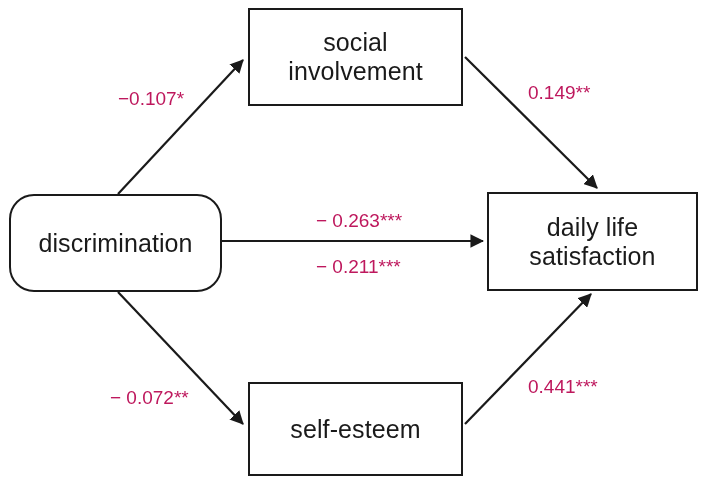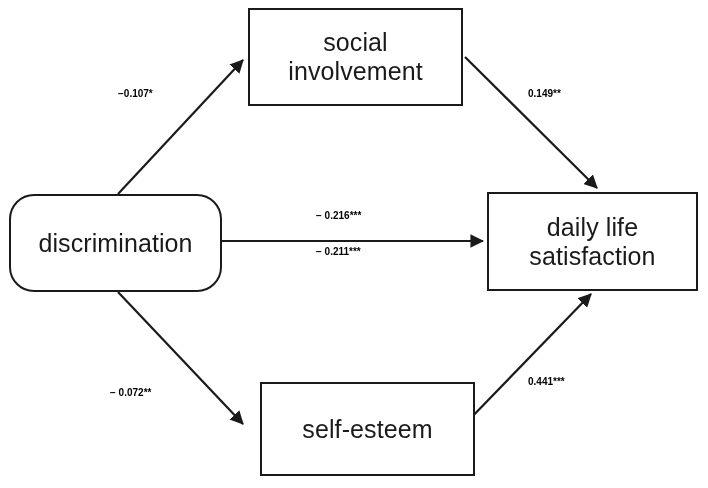--- a/index.html
+++ b/index.html
@@ -41,36 +41,36 @@
     color: #1a1a1a;
     z-index: 2;
   }
   .node-label {
     display: block;
     white-space: pre-line;
     padding: 0 6px;
   }
   .edge-label {
     position: absolute;
-    font-size: 10px;
-    font-weight: 700;
-    color: #000000;
+    font-size: 19px;
+    font-weight: 400;
+    color: #be185d;
     white-space: nowrap;
     z-index: 3;
     background: transparent;
   }
   #box-discrimination { left: 9px;   top: 194px; width: 213px; height: 98px; border-radius: 25px; }
   #box-social        { left: 248px; top: 8px;   width: 215px; height: 98px; }
   #box-daily         { left: 487px; top: 192px; width: 211px; height: 99px; }
-  #box-selfesteem    { left: 260px; top: 382px; width: 215px; height: 94px; }
+  #box-selfesteem    { left: 248px; top: 382px; width: 215px; height: 94px; }
 
   #label-disc-social   { left: 118px; top: 88px; }
-  #label-social-daily  { left: 528px; top: 88px; }
+  #label-social-daily  { left: 528px; top: 82px; }
   #label-direct-top    { left: 316px; top: 210px; }
-  #label-direct-bottom { left: 316px; top: 246px; }
+  #label-direct-bottom { left: 316px; top: 256px; }
   #label-disc-self     { left: 110px; top: 387px; }
   #label-self-daily    { left: 528px; top: 376px; }
 </style>
 </head>
 <body>
 
 <div id="diagram-root">
 
   <svg id="diagram-svg" viewBox="0 0 708 488" xmlns="http://www.w3.org/2000/svg">
     <defs>
@@ -105,21 +105,21 @@
   </div>
 
   <div class="node-box" id="box-selfesteem">
     <span class="node-label">self-esteem</span>
   </div>
 
   <div class="edge-label" id="label-disc-social">−0.107*</div>
 
   <div class="edge-label" id="label-social-daily">0.149**</div>
 
-  <div class="edge-label" id="label-direct-top">− 0.216***</div>
+  <div class="edge-label" id="label-direct-top">− 0.263***</div>
 
   <div class="edge-label" id="label-direct-bottom">− 0.211***</div>
 
   <div class="edge-label" id="label-disc-self">− 0.072**</div>
 
   <div class="edge-label" id="label-self-daily">0.441***</div>
 
 </div>
 
 </body></html>

